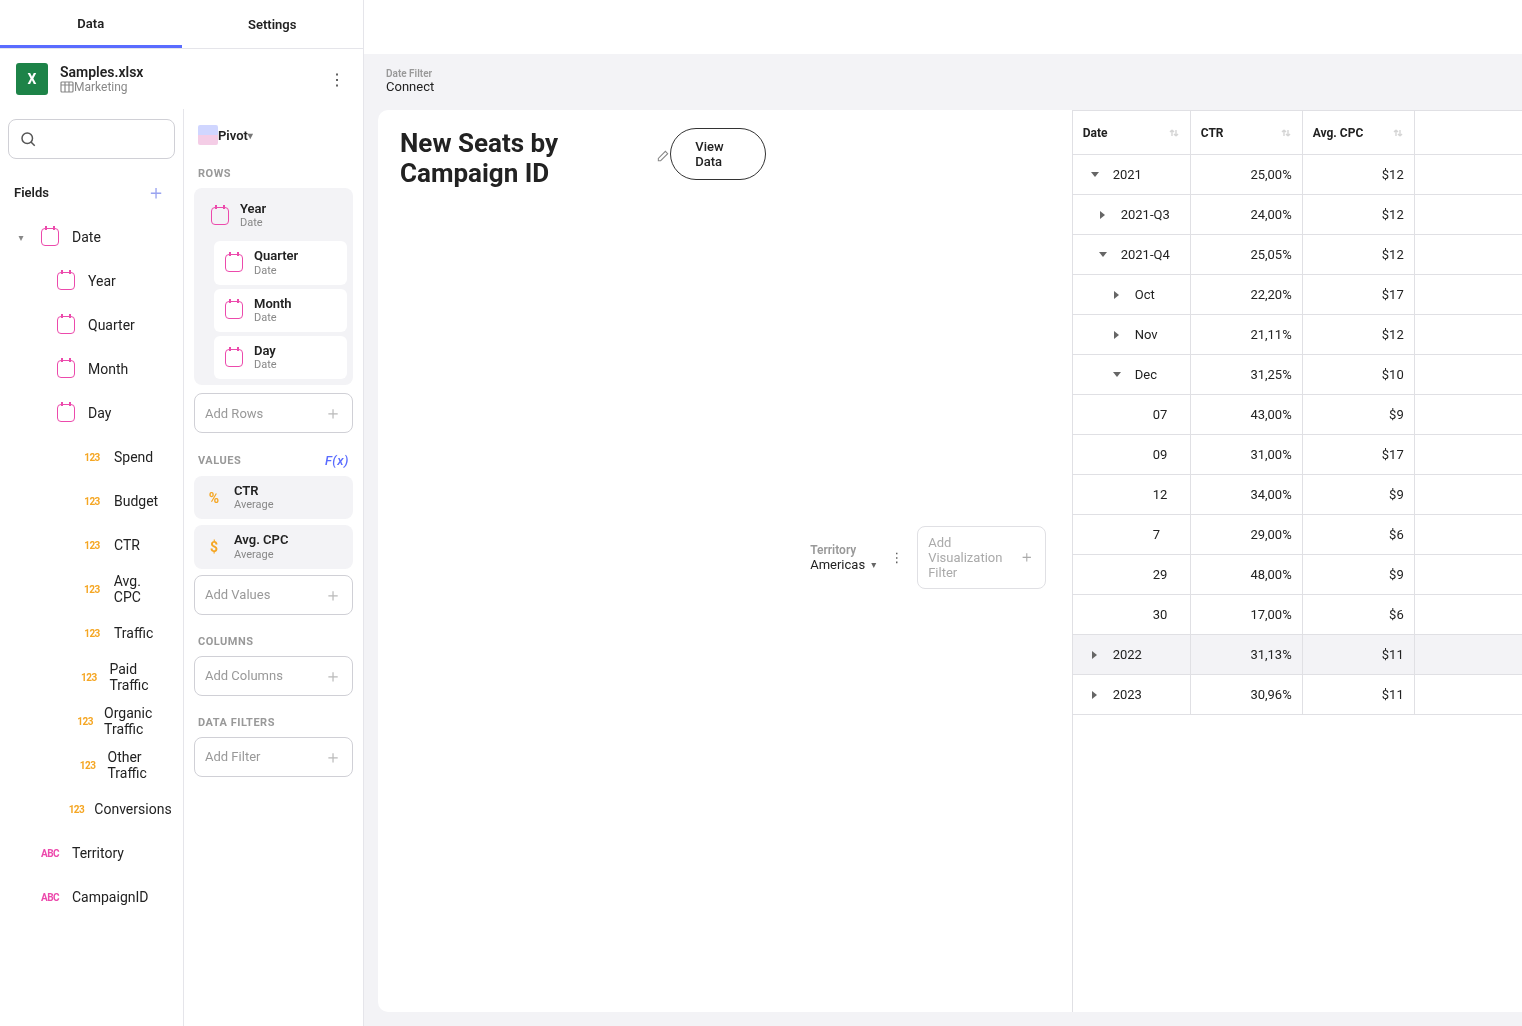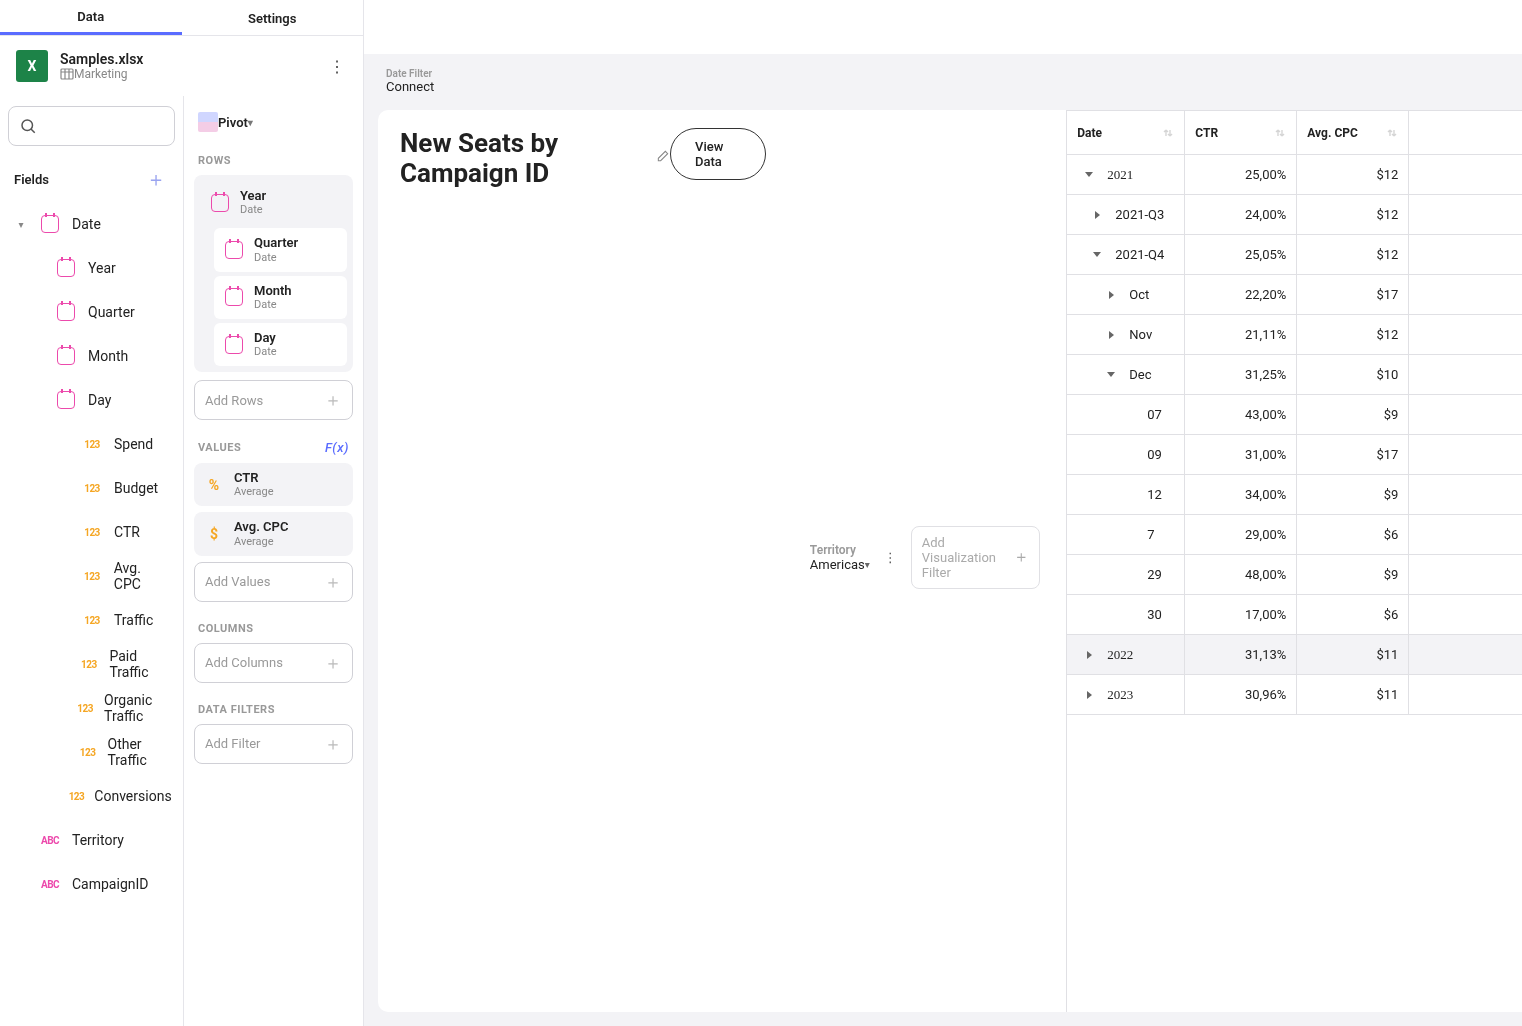--- a/index.html
+++ b/index.html
@@ -14,21 +14,21 @@
 }
 .left-panel {
   width: 364px;
   border-right: 1px solid #e5e5ea;
   display: flex;
   flex-direction: column;
   flex-shrink: 0;
 }
 .tabs {
   display: flex;
-  height: 36px;
+  height: 49px;
   border-bottom: 1px solid #e5e5ea;
 }
 .tab {
   flex: 1;
   display: flex;
   align-items: center;
   justify-content: center;
   font-size: 13px;
   font-weight: 600;
   cursor: pointer;
@@ -235,21 +235,21 @@
   border:1px solid #333; border-radius:999px;
   padding:10px 24px; font-size:13px; font-weight:500;
   cursor:pointer;
 }
 .viz-filters {
   display:flex; align-items:center; gap:14px;
   padding: 6px 22px 14px;
 }
 .terr-filter { font-size:12px; }
 .terr-filter .th { color:#999; font-weight:600; }
-.terr-filter .tv { display:flex; align-items:center; font-size:13px; cursor:pointer;}
+.terr-filter .tv { display:flex; align-items:center; gap:6px; font-size:13px; cursor:pointer;}
 .add-viz-filter {
   border:1px solid #e0e0e4; border-radius:8px;
   display:flex; align-items:center; gap:8px;
   padding:8px 10px; color:#aaa; font-size:13px;
   cursor:pointer;
 }
 .add-viz-filter .plus { font-size:16px; }
 .more-v {
   cursor:pointer; color:#555; width:18px; text-align:center;
 }
@@ -277,21 +277,21 @@
 .dt-cell.date { width:118px; justify-content:space-between;}
 .dt-cell.num  { width:112px; justify-content:flex-end;}
 .dt-row.header .dt-cell.num { justify-content:space-between; }
 .sort-ico { opacity:.35; }
 .exp-col {
   width:24px; text-align:center; color:#777; cursor:pointer;
   display:inline-flex; align-items:center; justify-content:center;
 }
 .row-date-area { display:flex; align-items:center; gap:6px; width:118px; padding-left:10px; border-right:1px solid #e0e0e4; height:100%;}
 .row-label { flex:1; text-align:left; }
-.ind-0{padding-left:10px;font-family:Liberation Serif, serif;} .ind-1{padding-left:18px;} .ind-2{padding-left:32px;} .ind-3{padding-left:50px;}
+.ind-0{padding-left:10px;} .ind-1{padding-left:18px;} .ind-2{padding-left:32px;} .ind-3{padding-left:50px;}
 
 
 .row-date-area{box-sizing:border-box;}
 
 
 .chev-down::before{content:"";display:inline-block;border-style:solid;border-width:5px 4px 0 4px;border-color:#666 transparent transparent transparent;}
 .chev-right::before{content:"";display:inline-block;border-style:solid;border-width:4px 0 4px 5px;border-color:transparent transparent transparent #666;}
 
 svg { display:block; }
 </style>

